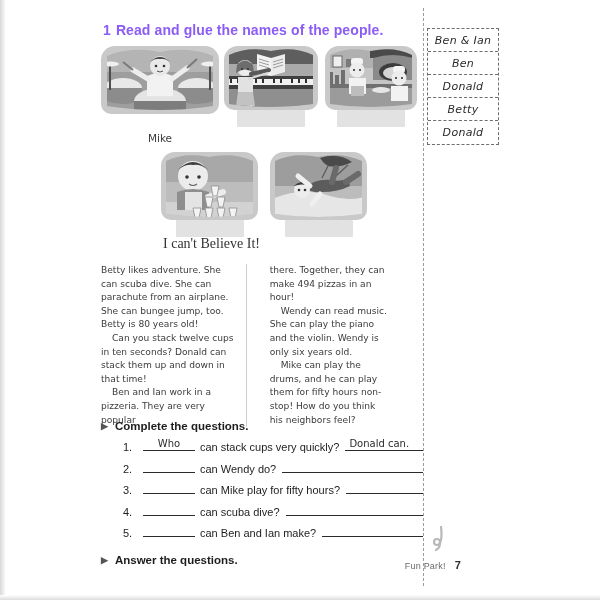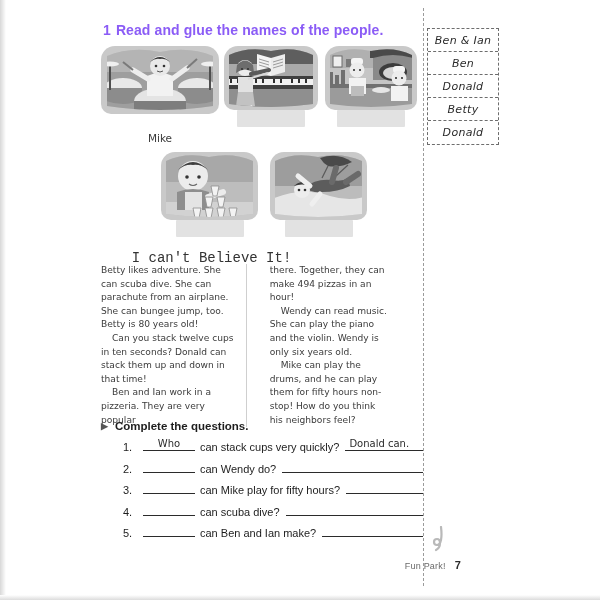--- a/index.html
+++ b/index.html
@@ -40,22 +40,22 @@
   
   .card { position:absolute; }
   .pic { border-radius:14px 14px 10px 10px; overflow:hidden; position:relative;
          background:#c9c9c9; }
   .pic svg { display:block; }
   .label-box { height:17px; background:#e2e2e2; margin:0 auto; border-radius:1px; }
   .hand-label { text-align:center; font-family:"DejaVu Sans", sans-serif;
      font-size:10.5px; color:#3a3a3a; padding-top:18px; }
 
   
-  .story-title { position:absolute; left:0; top:250px; width:423px; text-align:center;
-     font-family:Liberation Mono, monospace; font-size:14px; color:#333; }
+  .story-title { position:absolute; left:0; top:236px; width:423px; text-align:center;
+     font-family:Liberation Serif, serif; font-size:14px; color:#333; }
   .story { position:absolute; left:101px; top:264px; width:290px;
      display:flex; gap:11px; }
   .col { width:139px; font-family:"DejaVu Sans", sans-serif;
      font-size:9.1px; line-height:13.6px; color:#3b3b3b; }
   .col p { margin:0; }
   .col p + p { text-indent:11px; }
   .col.right { border-left:1px solid #cfcfcf; padding-left:23px; width:150px; }
 
   
   .task { position:absolute; font-size:11.5px; font-weight:bold; color:#1d1d1d; }
@@ -387,20 +387,23 @@
       <span class="blank">
           <span class="ink"></span>
         </span>
       <span class="qtext">can Ben and Ian make?</span>
       <span class="ansline">
           <span class="ink"></span>
         </span>
     </div>
   </div>
 
+  <div class="task" style="left:101px; top:554px;">
+    <span class="arrow">▶</span><span>Answer the questions.</span>
+  </div>
 
   <div class="swirl">
     <svg width="16" height="26" viewBox="0 0 16 26">
       <path d="M9,1 Q10,9 9,14 Q8,19 5,19 Q2,19 2,16 Q2,13 5,13 Q8,13 8,17 Q8,22 4,24" fill="none" stroke="#b9b9b9" stroke-width="2.2" stroke-linecap="round"></path>
     </svg>
   </div>
   <div class="footer">
     <span>Fun Park!</span><span class="pg">7</span>
   </div>
 

